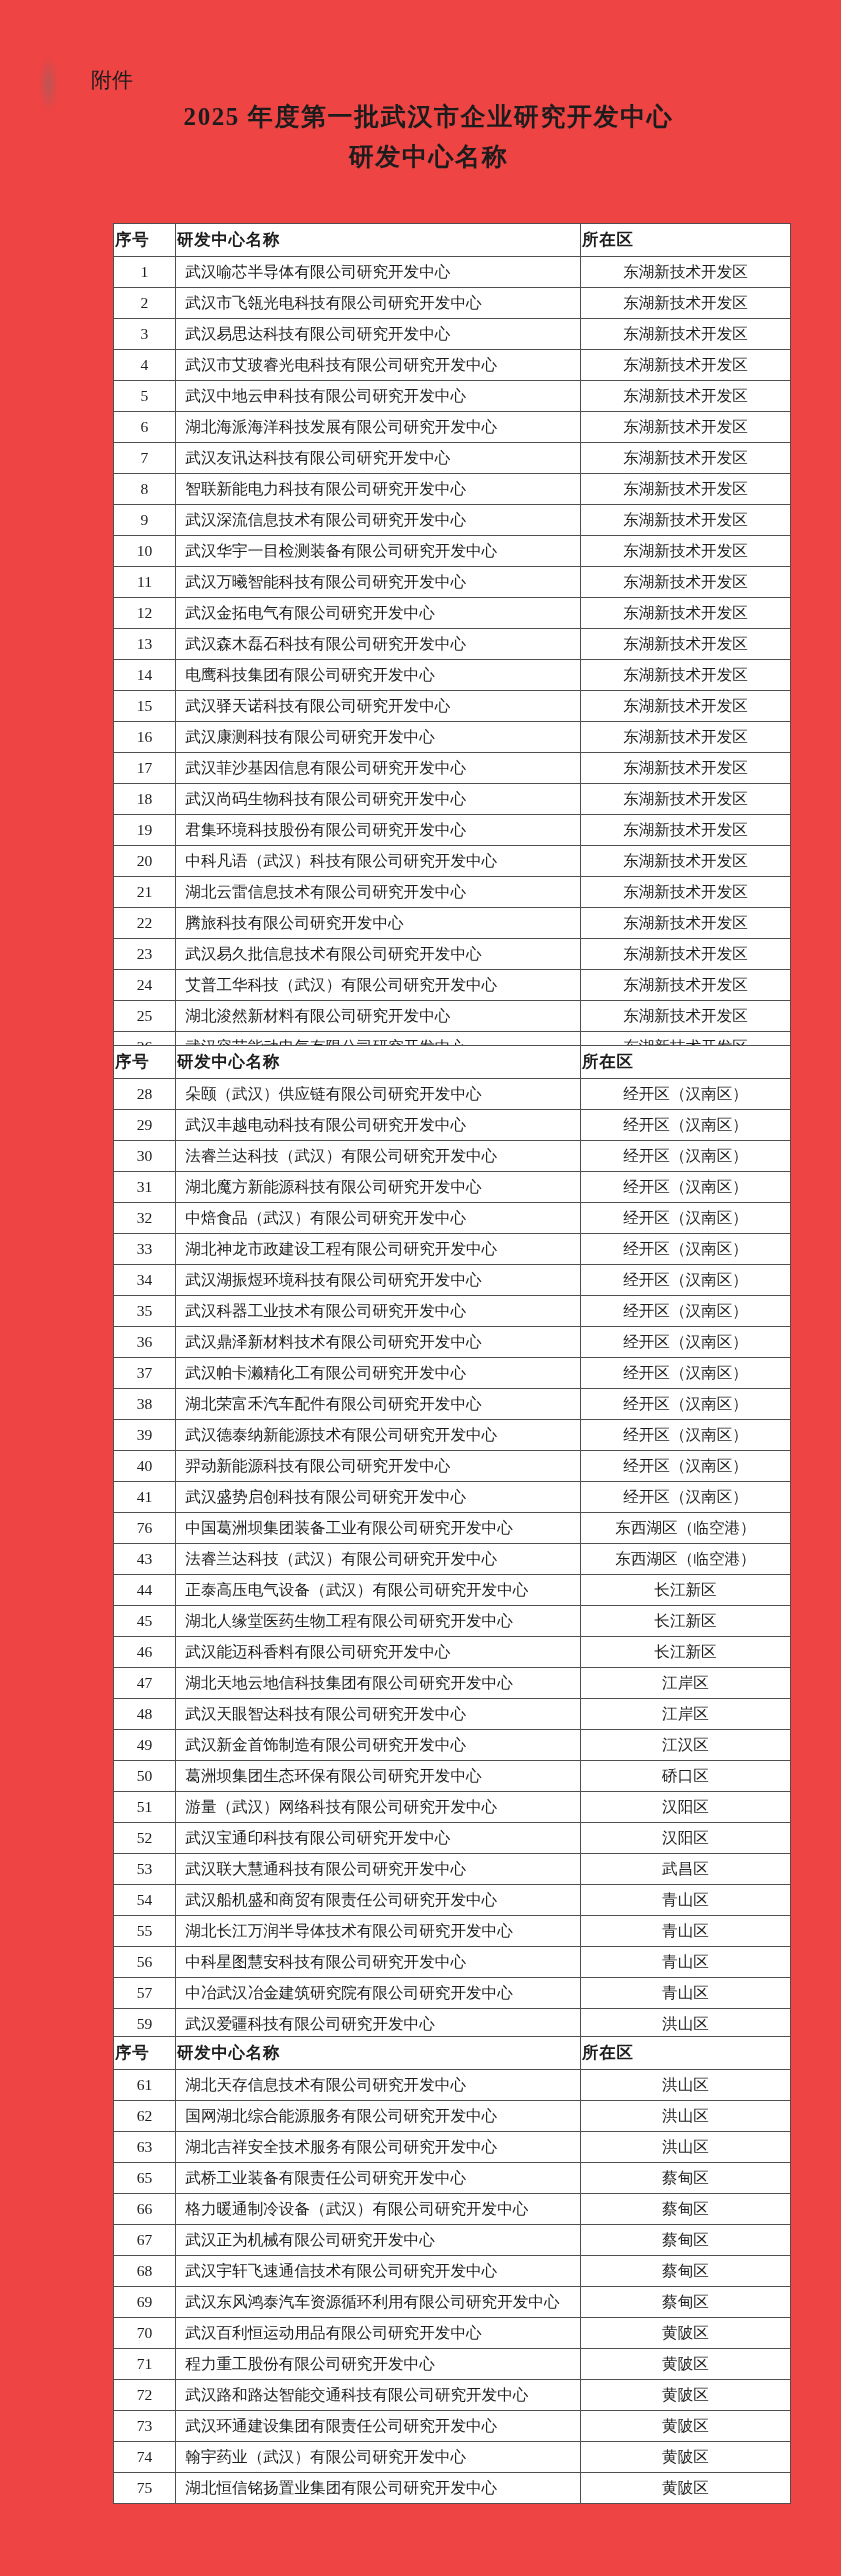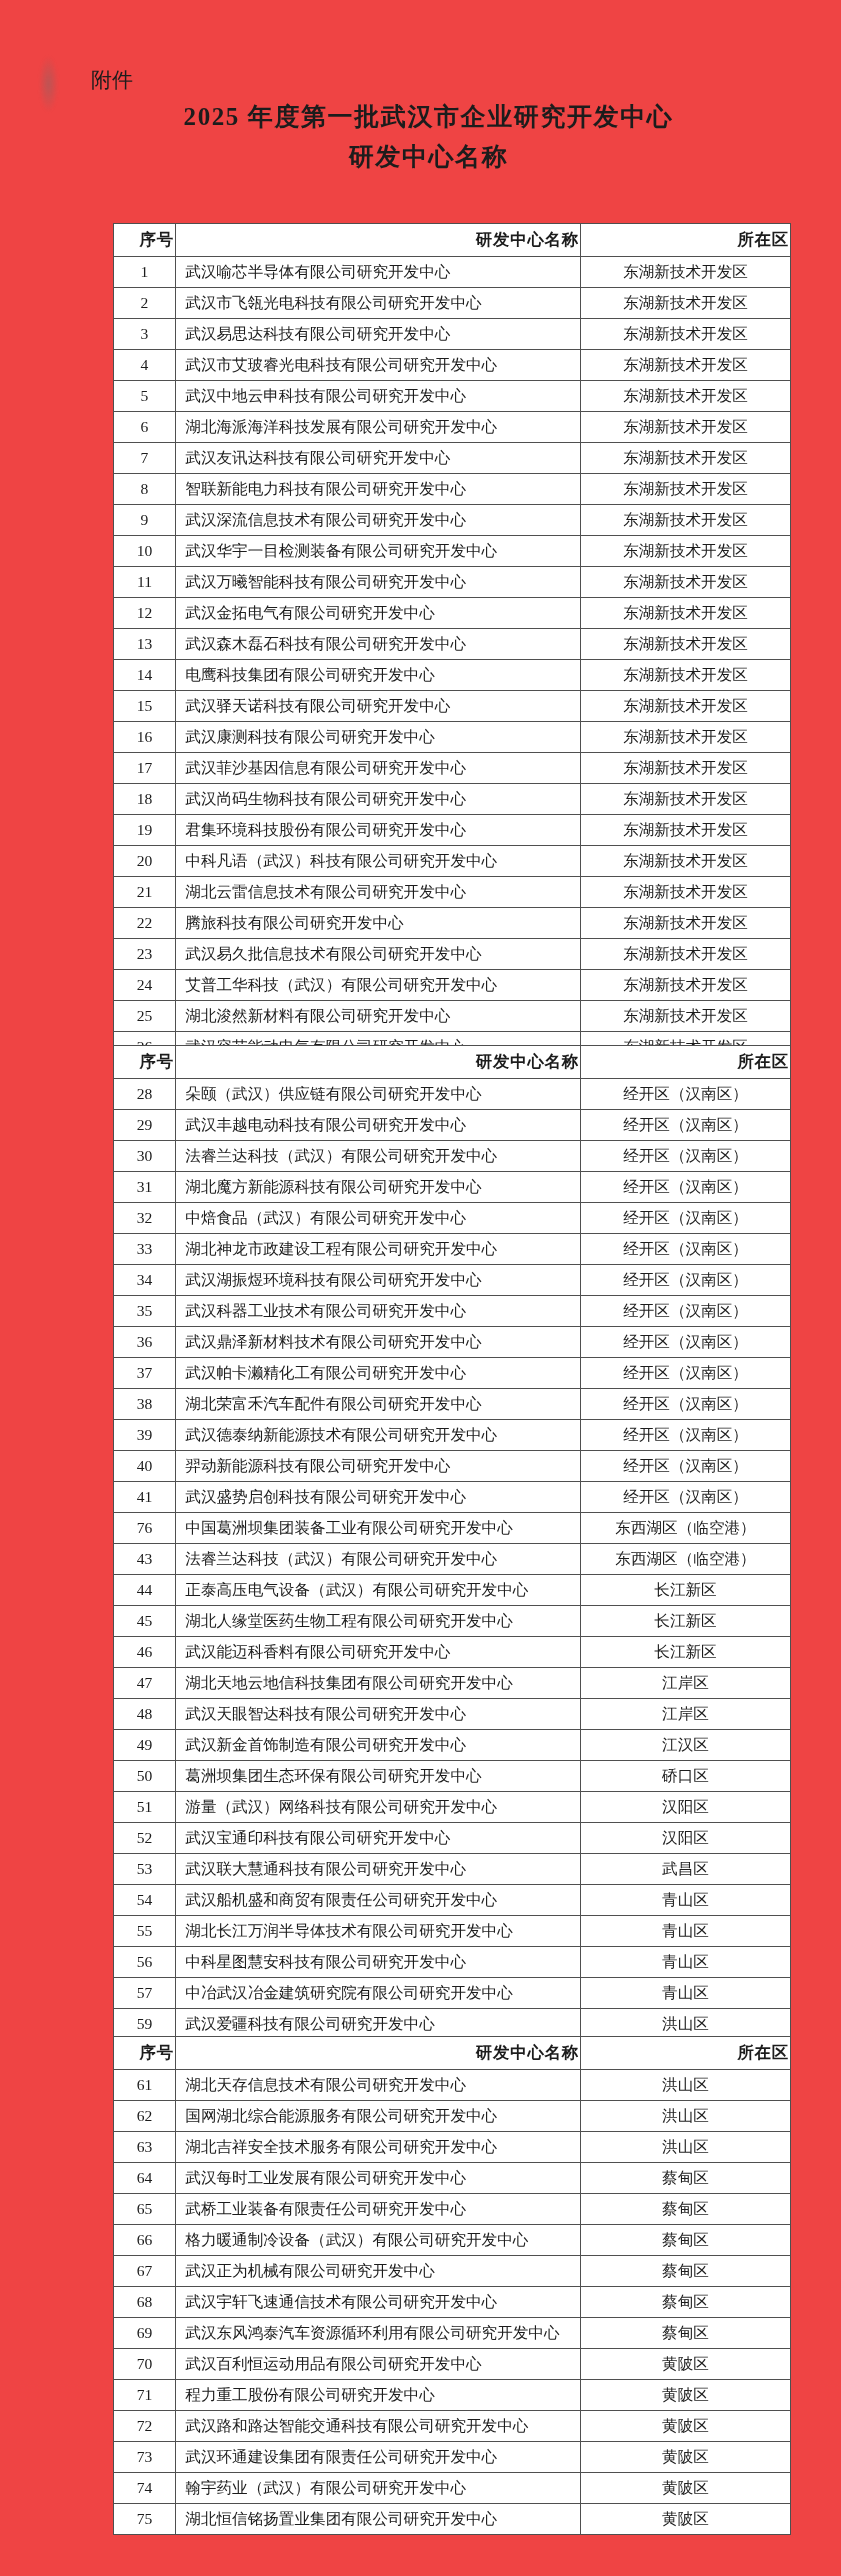--- a/index.html
+++ b/index.html
@@ -35,21 +35,21 @@
   .tbl-2{top:1045px;}
   .tbl-3{top:2036px;}
   .tbl th,.tbl td{
     border:0.8px solid #4f4f4f;
     vertical-align:middle;
     overflow:hidden;white-space:nowrap;
   }
   .tbl th{
     height:30px;
     font-family:"Liberation Sans","DejaVu Sans",sans-serif;
-    font-size:16.4px;font-weight:700;text-align:right;
+    font-size:16.4px;font-weight:700;text-align:left;
     letter-spacing:0.8px;
   }
   .tbl td{
     height:28px;font-size:15.6px;
   }
   .c-no{text-align:center;}
   .c-name{text-align:left;padding-left:9.3px;}
   .c-district{text-align:center;}
 </style>
 </head>
@@ -418,25 +418,20 @@
           <td class="c-no">62</td>
           <td class="c-name">国网湖北综合能源服务有限公司研究开发中心</td>
           <td class="c-district">洪山区</td>
         </tr>
         <tr>
           <td class="c-no">63</td>
           <td class="c-name">湖北吉祥安全技术服务有限公司研究开发中心</td>
           <td class="c-district">洪山区</td>
         </tr>
         <tr>
-          <td class="c-no">64</td>
-          <td class="c-name">武汉每时工业发展有限公司研究开发中心</td>
-          <td class="c-district">蔡甸区</td>
-        </tr>
-        <tr>
           <td class="c-no">65</td>
           <td class="c-name">武桥工业装备有限责任公司研究开发中心</td>
           <td class="c-district">蔡甸区</td>
         </tr>
         <tr>
           <td class="c-no">66</td>
           <td class="c-name">格力暖通制冷设备（武汉）有限公司研究开发中心</td>
           <td class="c-district">蔡甸区</td>
         </tr>
         <tr>

